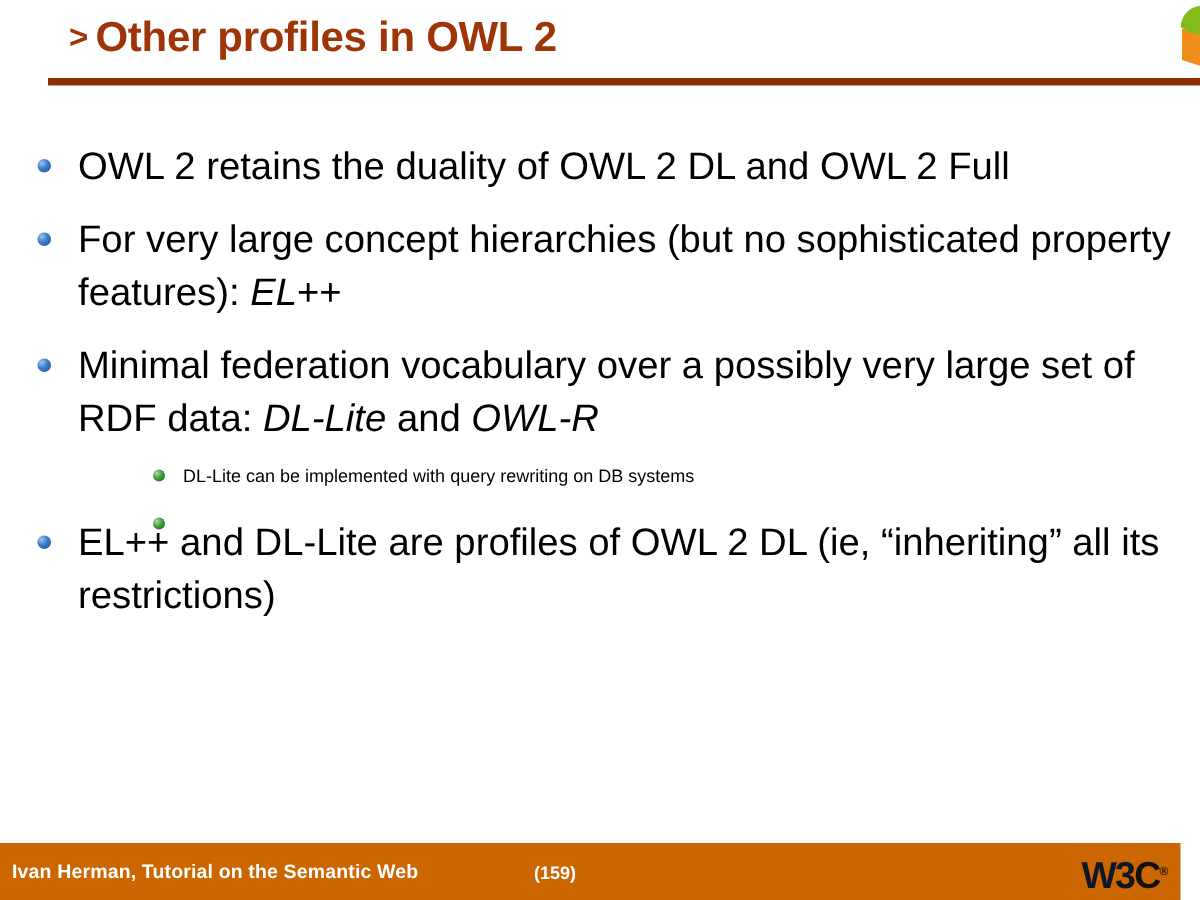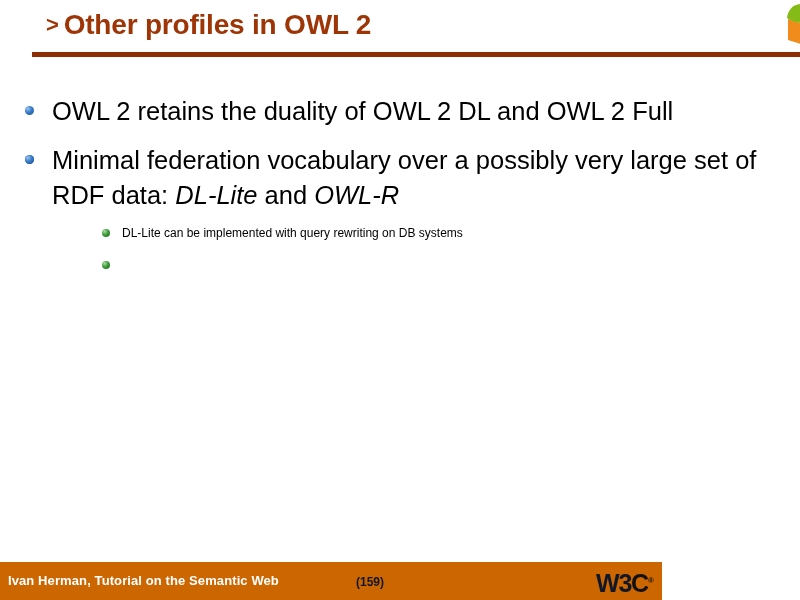--- a/index.html
+++ b/index.html
@@ -133,23 +133,24 @@
     padding: 0;
   }
 
   em.it { font-style: italic; }
 
   
   .slide-footer {
     position: absolute;
     left: 0;
     bottom: 0;
-    width: 662px;
+    width: 757px;
     height: 38px;
     background: #cc6600;
+    padding-left: 30px;
   }
   .footer-author {
     position: absolute;
     left: 8px;
     top: 11px;
     font-family: "Liberation Sans Narrow", "Liberation Sans", sans-serif;
     font-size: 13px;
     font-weight: bold;
     color: #ffffff;
     white-space: nowrap;
@@ -157,21 +158,21 @@
   }
   .footer-page {
     position: absolute;
     left: 0;
     top: 13px;
     width: 740px;
     text-align: center;
     font-family: "Liberation Sans Narrow", "Liberation Sans", sans-serif;
     font-size: 12px;
     font-weight: bold;
-    color: #0f172a;
+    color: #ffffff;
   }
   .w3c-logo {
     position: absolute;
     right: 8px;
     top: 5px;
     width: 58px;
     height: 28px;
     font-family: "Liberation Sans", sans-serif;
     font-size: 25px;
     font-weight: bold;
@@ -212,38 +213,43 @@
   <div class="slide-body">
     <ul class="level1">
 
       <li class="bullet1">
         <span class="bullet-dot"></span>
         <span class="rich"><span>OWL 2 retains the duality of OWL 2 DL and OWL 2 Full</span></span>
       </li>
 
       <li class="bullet1">
         <span class="bullet-dot"></span>
+        <span class="rich"><span>For very large concept hierarchies (but no sophisticated property features): </span><em class="it">EL</em><span>++</span></span>
       </li>
 
       <li class="bullet1">
         <span class="bullet-dot"></span>
         <span class="rich"><span>Minimal federation vocabulary over a possibly very large set of RDF data: </span><em class="it">DL-Lite</em><span> and </span><em class="it">OWL-R</em></span>
         <div class="sub-wrap">
           <ul class="level2">
             <li class="bullet2">
               <span class="bullet-dot"></span>
               <span>DL-Lite can be implemented with query rewriting on DB systems</span>
             </li>
             <li class="bullet2">
               <span class="bullet-dot"></span>
             </li>
           </ul>
         </div>
       </li>
 
+      <li class="bullet1">
+        <span class="bullet-dot"></span>
+        <span class="rich"><span>EL++ and DL-Lite are profiles of OWL 2 DL (ie, “inheriting” all its restrictions)</span></span>
+      </li>
 
     </ul>
   </div>
 
   <div class="slide-footer">
     <div class="footer-author">Ivan Herman, Tutorial on the Semantic Web</div>
     <div class="footer-page">(159)</div>
     <div class="w3c-logo">
       <span class="w3">W3</span><span class="c">C</span><span class="reg">®</span>
     </div>

